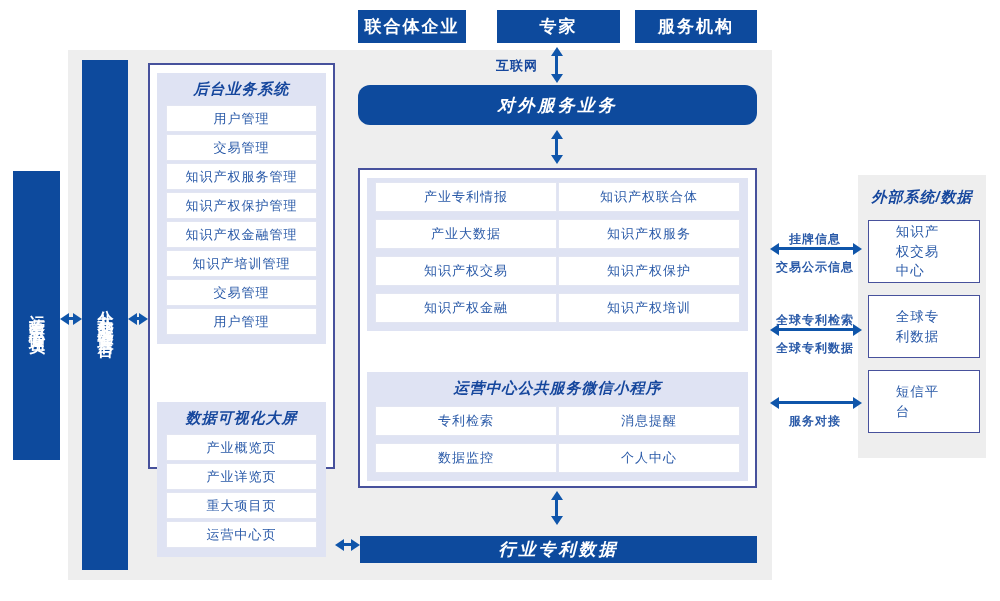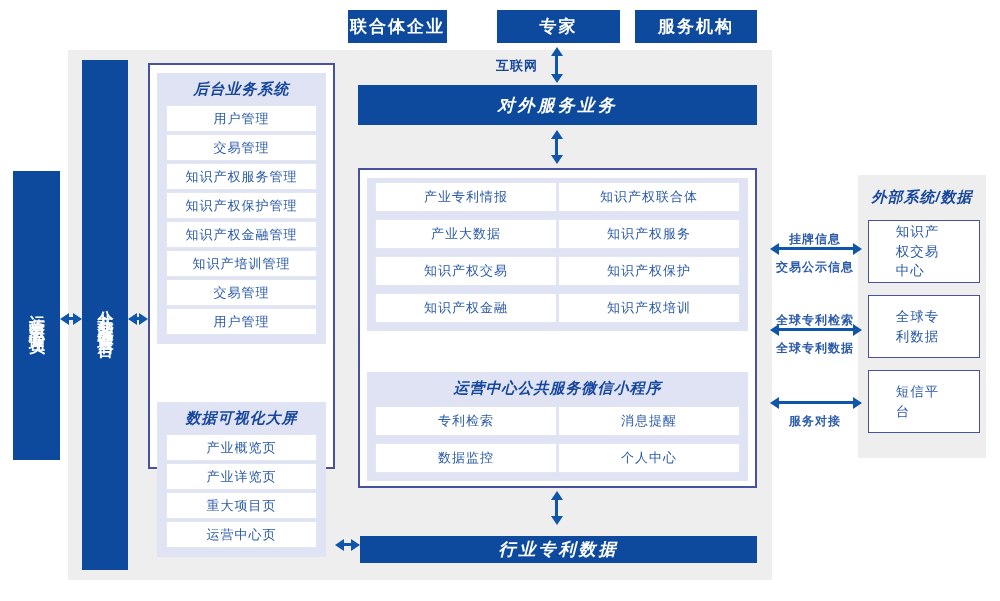--- a/index.html
+++ b/index.html
@@ -69,28 +69,28 @@
     border-left:6px solid transparent;border-right:6px solid transparent;border-top:9px solid var(--arrow);}
 </style>
 </head>
 <body>
 
 <div id="canvas">
 
   <div class="panel" style="left:68px;top:50px;width:704px;height:530px;"></div>
   <div class="panel" style="left:858px;top:175px;width:128px;height:283px;"></div>
 
-  <div class="actor" style="left:348px;width:99px;font-family:Liberation Mono, monospace;">联合体企业</div>
+  <div class="actor" style="left:358px;width:108px;font-family:Liberation Mono, monospace;">联合体企业</div>
   <div class="actor" style="left:497px;width:123px;">专家</div>
   <div class="actor" style="left:635px;width:122px;">服务机构</div>
 
   <div class="net-label" style="left:496px;top:57px;">互联网</div>
   <div class="arr-v" style="left:555px;top:55px;height:20px;"></div>
 
-  <div class="bar" style="left:358px;top:85px;width:399px;height:40px;">对外服务业务</div>
+  <div class="bar" style="left:358px;top:85px;width:399px;height:40px;border-radius:12px;">对外服务业务</div>
   <div class="arr-v" style="left:555px;top:138px;height:18px;"></div>
 
   <div class="vrail" style="left:13px;top:171px;width:47px;height:289px;">运营中心管理员</div>
   <div class="vrail" style="left:82px;top:60px;width:46px;height:510px;">公共功能及管理后台</div>
   <div class="arr-h" style="left:68px;top:317px;width:6px;"></div>
   <div class="arr-h" style="left:136px;top:317px;width:4px;"></div>
 
   <div class="container" style="left:148px;top:63px;width:187px;height:406px;">
     <div class="section" style="top:8px;">
       <div class="sec-title">后台业务系统</div>

